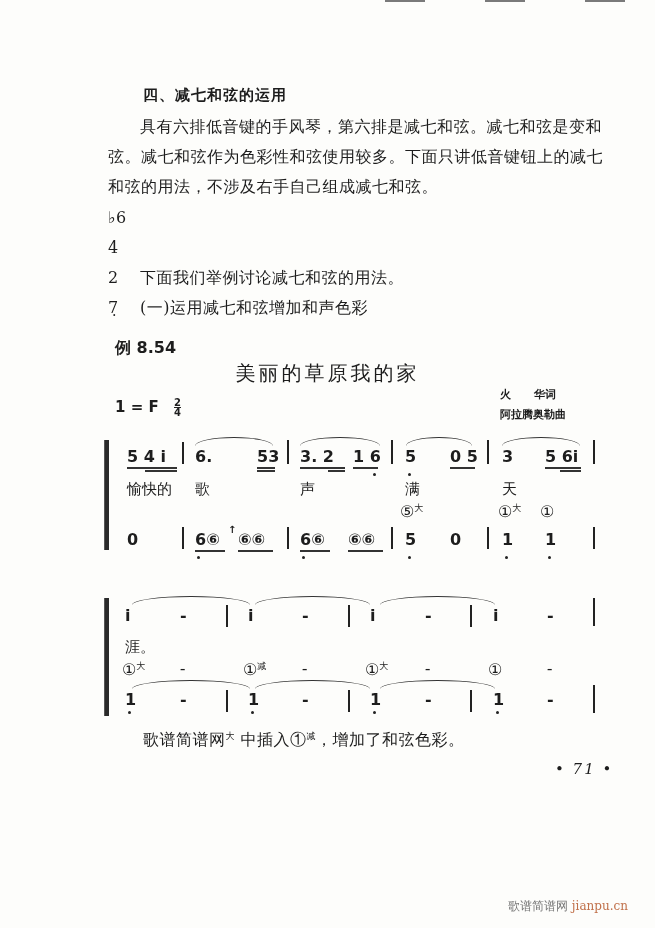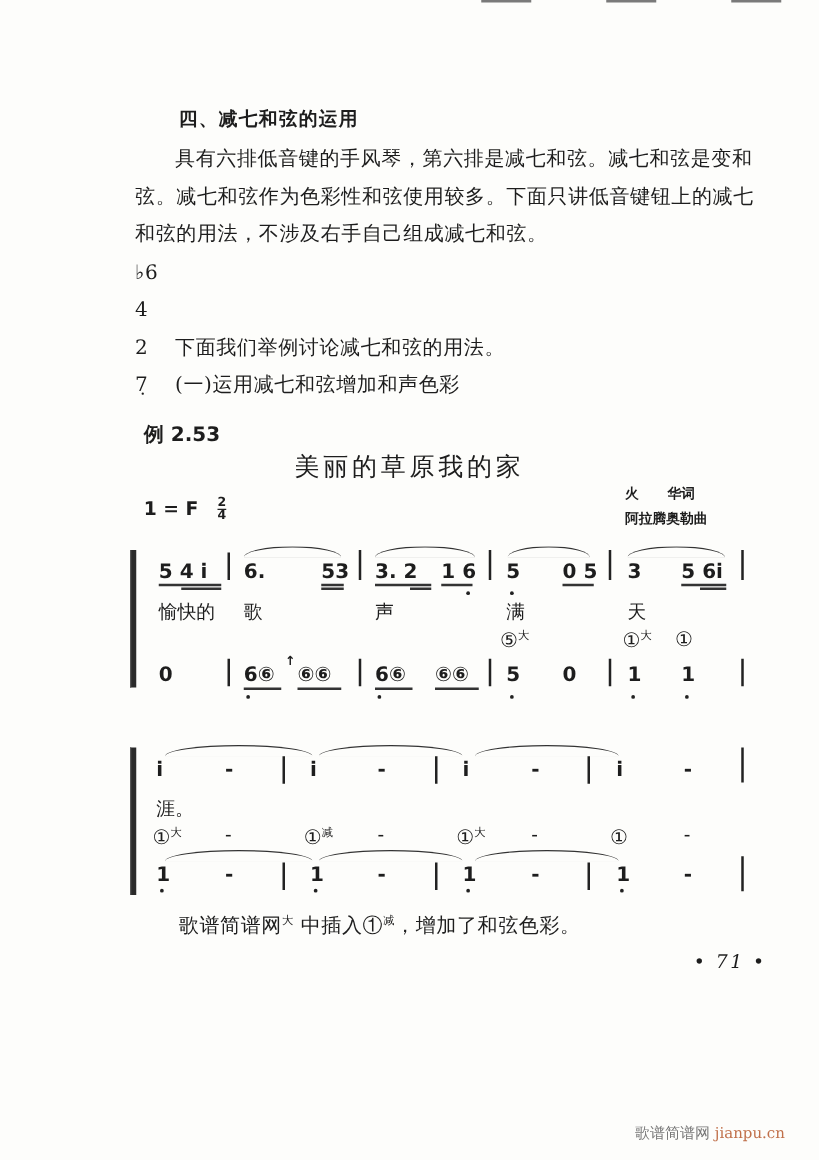--- a/index.html
+++ b/index.html
@@ -22,21 +22,21 @@
   .example-label { left: 115px; top: 338px; font-size: 16px; font-weight: bold; font-family: "DejaVu Sans", sans-serif; }
   .song-title { left: 0; width: 655px; top: 360px; text-align: center; font-size: 20px; letter-spacing: 3px; }
   .key { left: 115px; top: 398px; font-size: 15px; font-weight: bold; font-family: "DejaVu Sans", sans-serif; }
   .timesig { display: inline-block; vertical-align: middle; font-size: 10px; line-height: 9px; text-align: center; margin-left: 10px; }
   .credits { left: 500px; top: 385px; font-size: 11px; line-height: 20px; font-weight: bold; }
   .credits div { white-space: pre; }
   .bracket { position: absolute; width: 4px; background: #2a2a2a; left: 104px; border-left: 1px solid #555; }
   .barline { position: absolute; width: 2px; background: #222; }
   .note { position: absolute; font-size: 16px; font-weight: bold; font-family: "DejaVu Sans", sans-serif; white-space: nowrap; }
   .lyric { position: absolute; font-size: 15px; }
-  .circ { position: absolute; font-size: 16px; font-family: Liberation Sans, sans-serif; white-space: nowrap; }
+  .circ { position: absolute; font-size: 16px; font-family: Liberation Serif, serif; white-space: nowrap; }
   .uline { position: absolute; height: 1.5px; background: #333; }
   .dot { position: absolute; width: 3px; height: 3px; border-radius: 50%; background: #222; }
   .slur { position: absolute; border-top: 1.5px solid #333; border-radius: 50% 50% 0 0 / 100% 100% 0 0; height: 8px; }
   .closing { left: 143px; top: 730px; font-size: 16px; letter-spacing: 0.5px; }
   .pagenum { left: 555px; top: 760px; font-size: 15px; font-style: italic; letter-spacing: 2px; }
   .watermark { left: 508px; top: 898px; font-size: 12px; color: #777; }
   .watermark .url { color: #c0704a; }
   sup { font-size: 9px; }
 </style>
 </head>
@@ -56,21 +56,21 @@
   <div>♭6</div><div>4</div><div>2</div><div>7̣</div><p></p>
 </div>
 
 <div class="abs para" style="top:263px;">
   <p class="indent">下面我们举例讨论减七和弦的用法。</p>
 </div>
 <div class="abs para" style="top:293px;">
   <p class="indent">(一)运用减七和弦增加和声色彩</p>
 </div>
 
-<div class="abs example-label">例 2.53</div>
+<div class="abs example-label">例 8.54</div>
 <div class="abs song-title">美丽的草原我的家</div>
 <div class="abs key">
   <span>1 = F</span>
   <span class="timesig"><div>2</div><div style="border-top:1px solid #222;">4</div></span>
 </div>
 <div class="abs credits">
   <div>火      华词</div>
   <div>阿拉腾奥勒曲</div>
 </div>
 

